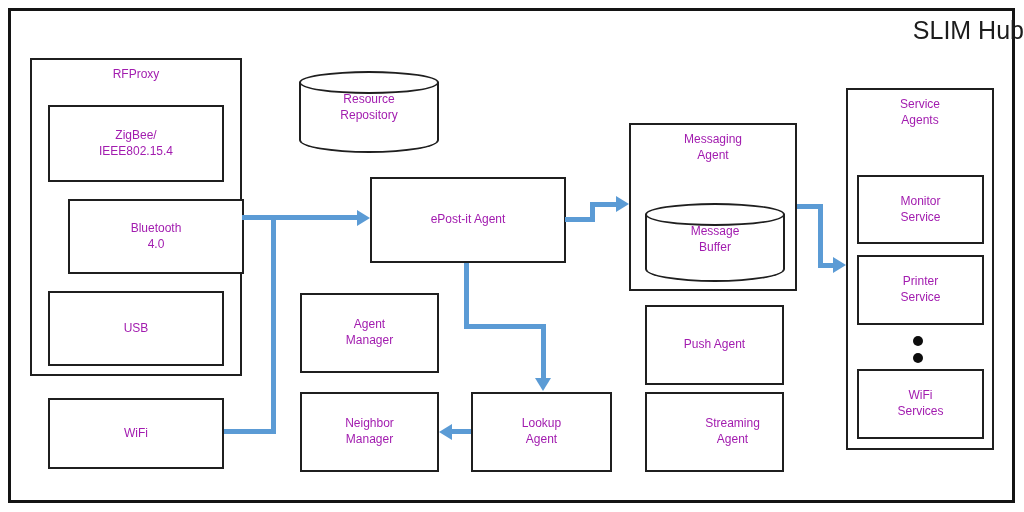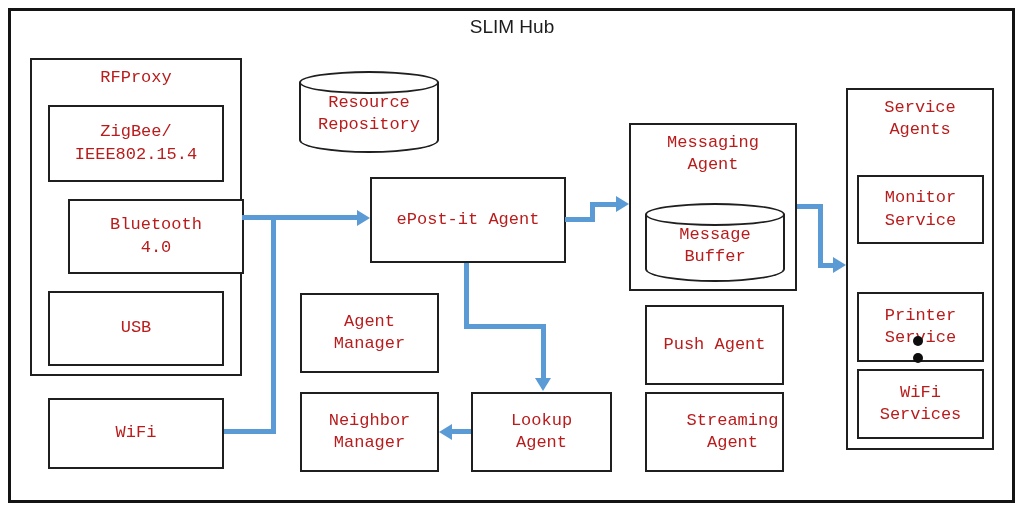--- a/index.html
+++ b/index.html
@@ -10,32 +10,32 @@
     color:#1c1c1c;
   }
   * { box-sizing:border-box; }
 
   .outer-frame {
     position:absolute; left:8px; top:8px; width:1007px; height:495px;
     border:3px solid #141414; background:#ffffff;
   }
   .diagram-title {
     position:absolute; left:0; top:16px; width:1024px;
-    text-align:center; font-size:19px; color:#1c1c1c;
+    text-align:right; font-size:25px; color:#1c1c1c;
   }
 
   .box {
     position:absolute; border:2px solid #1f1f1f; background:#ffffff;
     display:flex; align-items:center; justify-content:center;
   }
   .box.top-label { align-items:flex-start; }
 
   .label {
     white-space:pre-line; text-align:center;
-    font-size:17px; line-height:1.32; color:#b91c1c;font-family:Liberation Mono, monospace;
+    font-size:12px; line-height:1.32; color:#a21caf;
   }
   .top-label .label { padding-top:7px; }
 
   
   .cylinder { position:absolute; }
   .cyl-body {
     position:absolute; left:0; right:0; top:11px; bottom:0;
     border:2px solid #1f1f1f; border-top:none; background:#ffffff;
     border-radius:0 0 50% 50% / 0 0 13px 13px;
     display:flex; justify-content:center;
@@ -131,21 +131,21 @@
   </div>
 
   <div class="box top-label" style="left:846px; top:88px; width:148px; height:362px;">
     <span class="label">Service
 Agents</span>
   </div>
   <div class="box" style="left:857px; top:175px; width:127px; height:69px;">
     <span class="label">Monitor
 Service</span>
   </div>
-  <div class="box" style="left:857px; top:255px; width:127px; height:70px;margin-top:37px;">
+  <div class="box" style="left:857px; top:255px; width:127px; height:70px;">
     <span class="label">Printer
 Service</span>
   </div>
   <div class="dot" style="left:913px; top:336px;"></div>
   <div class="dot" style="left:913px; top:353px;"></div>
   <div class="box" style="left:857px; top:369px; width:127px; height:70px;">
     <span class="label">WiFi
 Services</span>
   </div>
 

